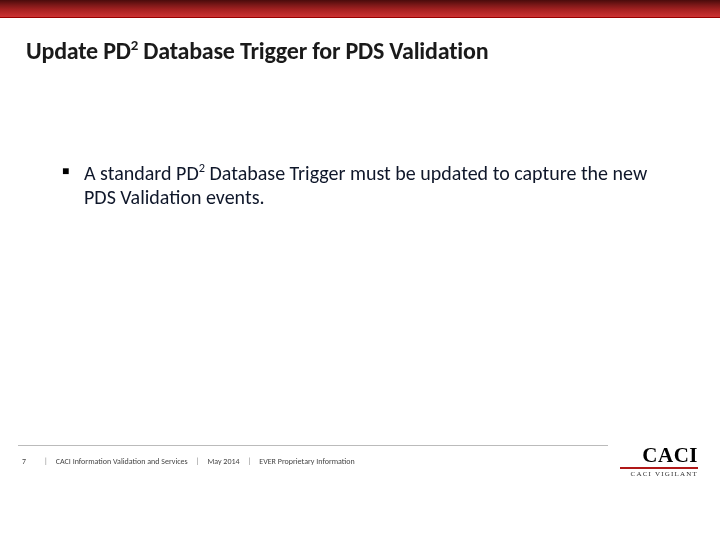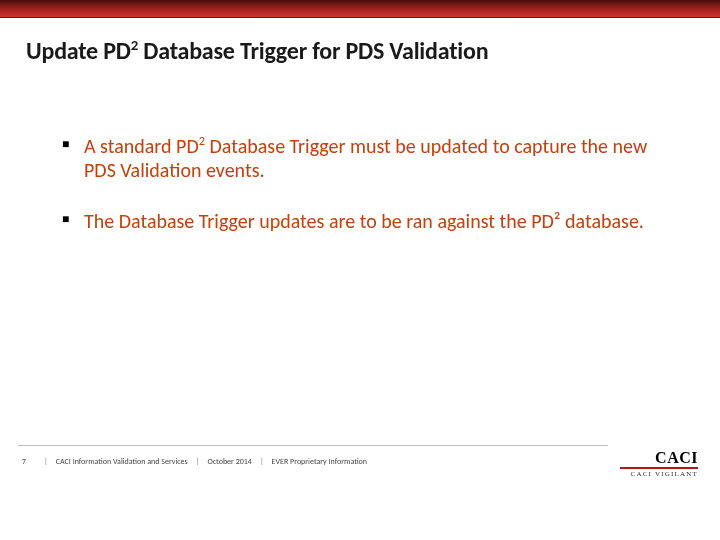--- a/index.html
+++ b/index.html
@@ -5,55 +5,54 @@
   * { box-sizing: border-box; margin: 0; padding: 0; }
   html, body { width: 720px; height: 540px; font-family: Calibri, "Segoe UI", Arial, sans-serif; background: #fff; color: #000; }
   .slide { position: relative; width: 720px; height: 492px; overflow: hidden; }
 
   .top-bar { height: 18px; width: 100%; background: linear-gradient(to bottom, #4a0b0b 0%, #7d1818 30%, #a92323 60%, #c33 100%); border-bottom: 1px solid #900; }
 
   .title { position: absolute; left: 26px; top: 36px; font-size: 24px; font-weight: 700; color: #1a1a1a; letter-spacing: -0.2px; }
   .title sup { font-size: 0.62em; vertical-align: super; line-height: 0; }
 
   .body { position: absolute; left: 62px; right: 40px; top: 134px; }
-  .bullet { position: relative; padding-left: 22px; margin-bottom: 26px; font-size: 20px; line-height: 1.22; color: #c2410c; }
+  .bullet { position: relative; padding-left: 22px; margin-bottom: 26px; font-size: 20px; line-height: 1.22; color: #0f172a; margin-top: 27px; }
   .bullet::before { content: "■"; position: absolute; left: 0; top: 3px; font-size: 12px; color: #000; }
   .bullet sup { font-size: 0.62em; vertical-align: super; line-height: 0; }
 
   .footer { position: absolute; left: 22px; right: 20px; bottom: 16px; height: 30px; display: flex; align-items: center; font-size: 8px; color: #444; }
   .footer .pnum { margin-right: 10px; }
   .footer .sep { margin: 0 8px; color: #888; }
   .footer-rule { position: absolute; left: 18px; right: 112px; bottom: 46px; height: 1px; background: #bbb; }
 
   .logo { position: absolute; right: 22px; bottom: 14px; text-align: right; }
-  .logo-main { font-family: Georgia, 'Times New Roman', serif; font-weight: 700; font-size: 16px; letter-spacing: 0.5px; color: #000; line-height: 1; }
+  .logo-main { font-family: Georgia, 'Times New Roman', serif; font-weight: 700; font-size: 21px; letter-spacing: 0.5px; color: #000; line-height: 1; }
   .logo-rule { height: 2px; background: #b01818; margin: 1px 0 1px auto; width: 78px; }
   .logo-tag { font-family: Georgia, 'Times New Roman', serif; font-size: 7px; letter-spacing: 1.2px; color: #333; }
 </style>
 </head>
 <body>
 
 <div class="slide">
   <div class="top-bar"></div>
 
   <h1 class="title">Update PD<sup>2</sup> Database Trigger for PDS Validation</h1>
 
   <div class="body">
     <div class="bullet">A standard PD<sup>2</sup> Database Trigger must be updated to capture the new PDS Validation events.</div>
-    <div class="bullet">The Database Trigger updates are to be ran against the PD² database.</div>
   </div>
 
   <div class="footer-rule"></div>
 
   <div class="footer">
     <span class="pnum">7</span>
     <span class="sep">|</span>
     <span>CACI Information Validation and Services</span>
     <span class="sep">|</span>
-    <span>October 2014</span>
+    <span>May 2014</span>
     <span class="sep">|</span>
     <span>EVER Proprietary Information</span>
   </div>
 
   <div class="logo">
     <div class="logo-main">CACI</div>
     <div class="logo-rule"></div>
     <div class="logo-tag">CACI VIGILANT</div>
   </div>
 </div>

